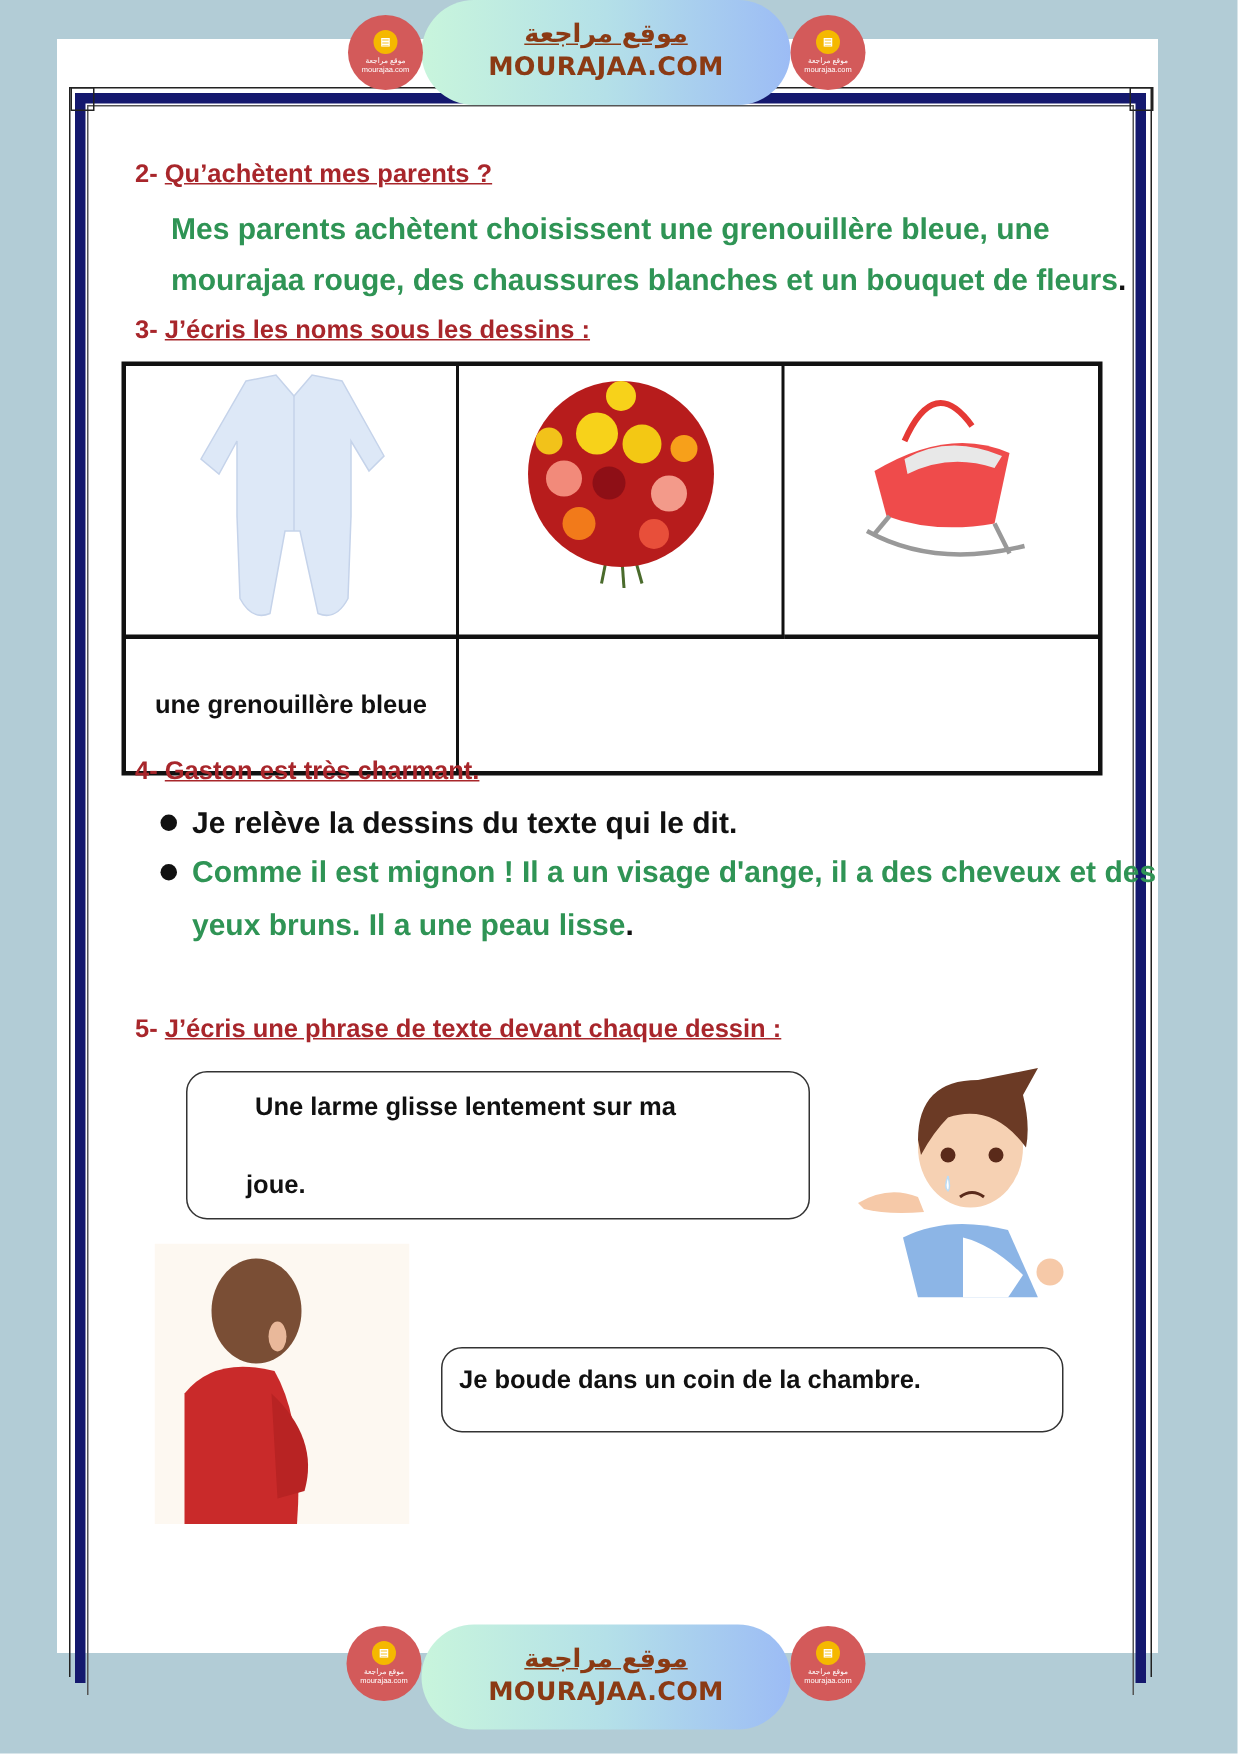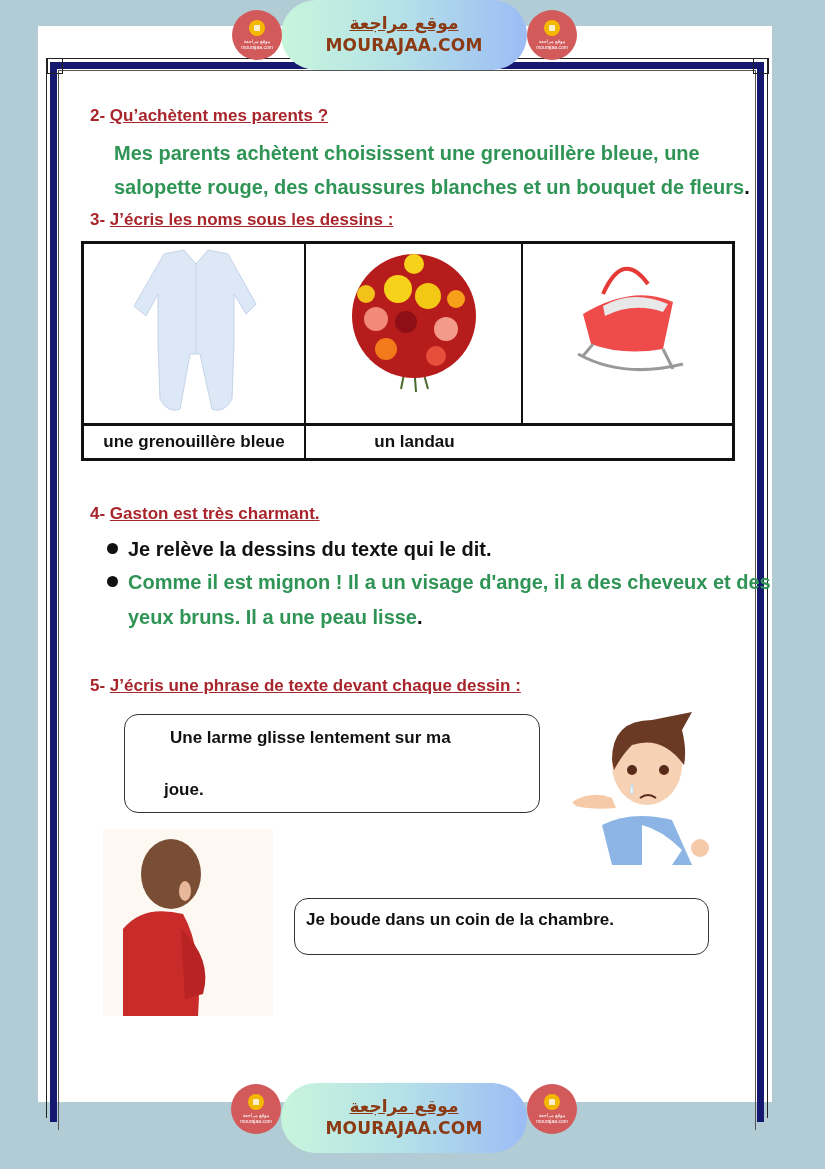--- a/index.html
+++ b/index.html
@@ -65,21 +65,21 @@
     .black { color: #111; }
     .line {
       position: absolute; font-weight: bold; font-size: 20px; white-space: nowrap;
     }
     .bullet {
       position: absolute; width: 11px; height: 11px; border-radius: 50%; background: #111;
     }
 
     
     .grid {
-      position: absolute; left: 81px; top: 241px; width: 654px; height: 220px;
+      position: absolute; left: 81px; top: 241px; width: 654px; height: 276px;
       border: 3px solid #111; box-sizing: border-box;
       display: grid; grid-template-columns: 222px 217px 1fr; grid-template-rows: 182px 1fr;
     }
     .cell { border-right: 2px solid #111; border-bottom: 3px solid #111; position: relative; }
     .cell.last { border-right: none; }
     .cell.lbl { border-bottom: none; display: flex; align-items: center; justify-content: center;
       font-weight: bold; font-size: 17px; color: #111; }
 
     .box {
       position: absolute; border: 1.5px solid #333; border-radius: 14px; background: #fff;
@@ -109,21 +109,21 @@
   <div class="dot">▤</div>
   <div class="tiny">موقع مراجعة mourajaa.com</div>
 </div>
 
 <div class="h" style="left:90px;top:106px;">
   <span>2-</span>
   <span class="u">Qu’achètent mes parents ?</span>
 </div>
 <div class="line green" style="left:114px;top:142px;">Mes parents achètent choisissent une grenouillère bleue, une</div>
 <div class="line" style="left:114px;top:176px;">
-  <span class="green">salopette rouge, des chaussures blanches et un bouquet de fleurs</span><span class="black">.</span>
+  <span class="green">mourajaa rouge, des chaussures blanches et un bouquet de fleurs</span><span class="black">.</span>
 </div>
 
 <div class="h" style="left:90px;top:210px;">
   <span>3-</span>
   <span class="u">J’écris les noms sous les dessins :</span>
 </div>
 
 <div class="grid">
   <div class="cell">
     <svg width="222" height="182" viewBox="0 0 222 182">
@@ -153,21 +153,20 @@
     <svg width="209" height="182" viewBox="0 0 209 182">
       <path d="M80 50 Q100 5 125 40" fill="none" stroke="#e53935" stroke-width="4"></path>
       <path d="M60 70 Q110 40 150 58 L140 105 Q100 112 68 100 Z" fill="#ef4b4b"></path>
       <path d="M80 62 Q110 45 145 60 L140 68 Q110 58 82 72 Z" fill="#e8e8e8"></path>
       <path d="M55 110 Q100 135 160 120" fill="none" stroke="#999" stroke-width="3"></path>
       <line x1="70" y1="100" x2="60" y2="112" stroke="#999" stroke-width="3"></line>
       <line x1="140" y1="105" x2="150" y2="125" stroke="#999" stroke-width="3"></line>
     </svg>
   </div>
   <div class="cell lbl">une grenouillère bleue</div>
-  <div class="cell lbl last">un landau</div>
 </div>
 
 <div class="h" style="left:90px;top:504px;">
   <span>4-</span>
   <span class="u">Gaston est très charmant.</span>
 </div>
 <div class="bullet" style="left:107px;top:543px;"></div>
 <div class="line black" style="left:128px;top:538px;">Je relève la dessins du texte qui le dit.</div>
 <div class="bullet" style="left:107px;top:576px;"></div>
 <div class="line green" style="left:128px;top:571px;">Comme il est mignon !  Il a un visage d'ange, il a des cheveux et des</div>

